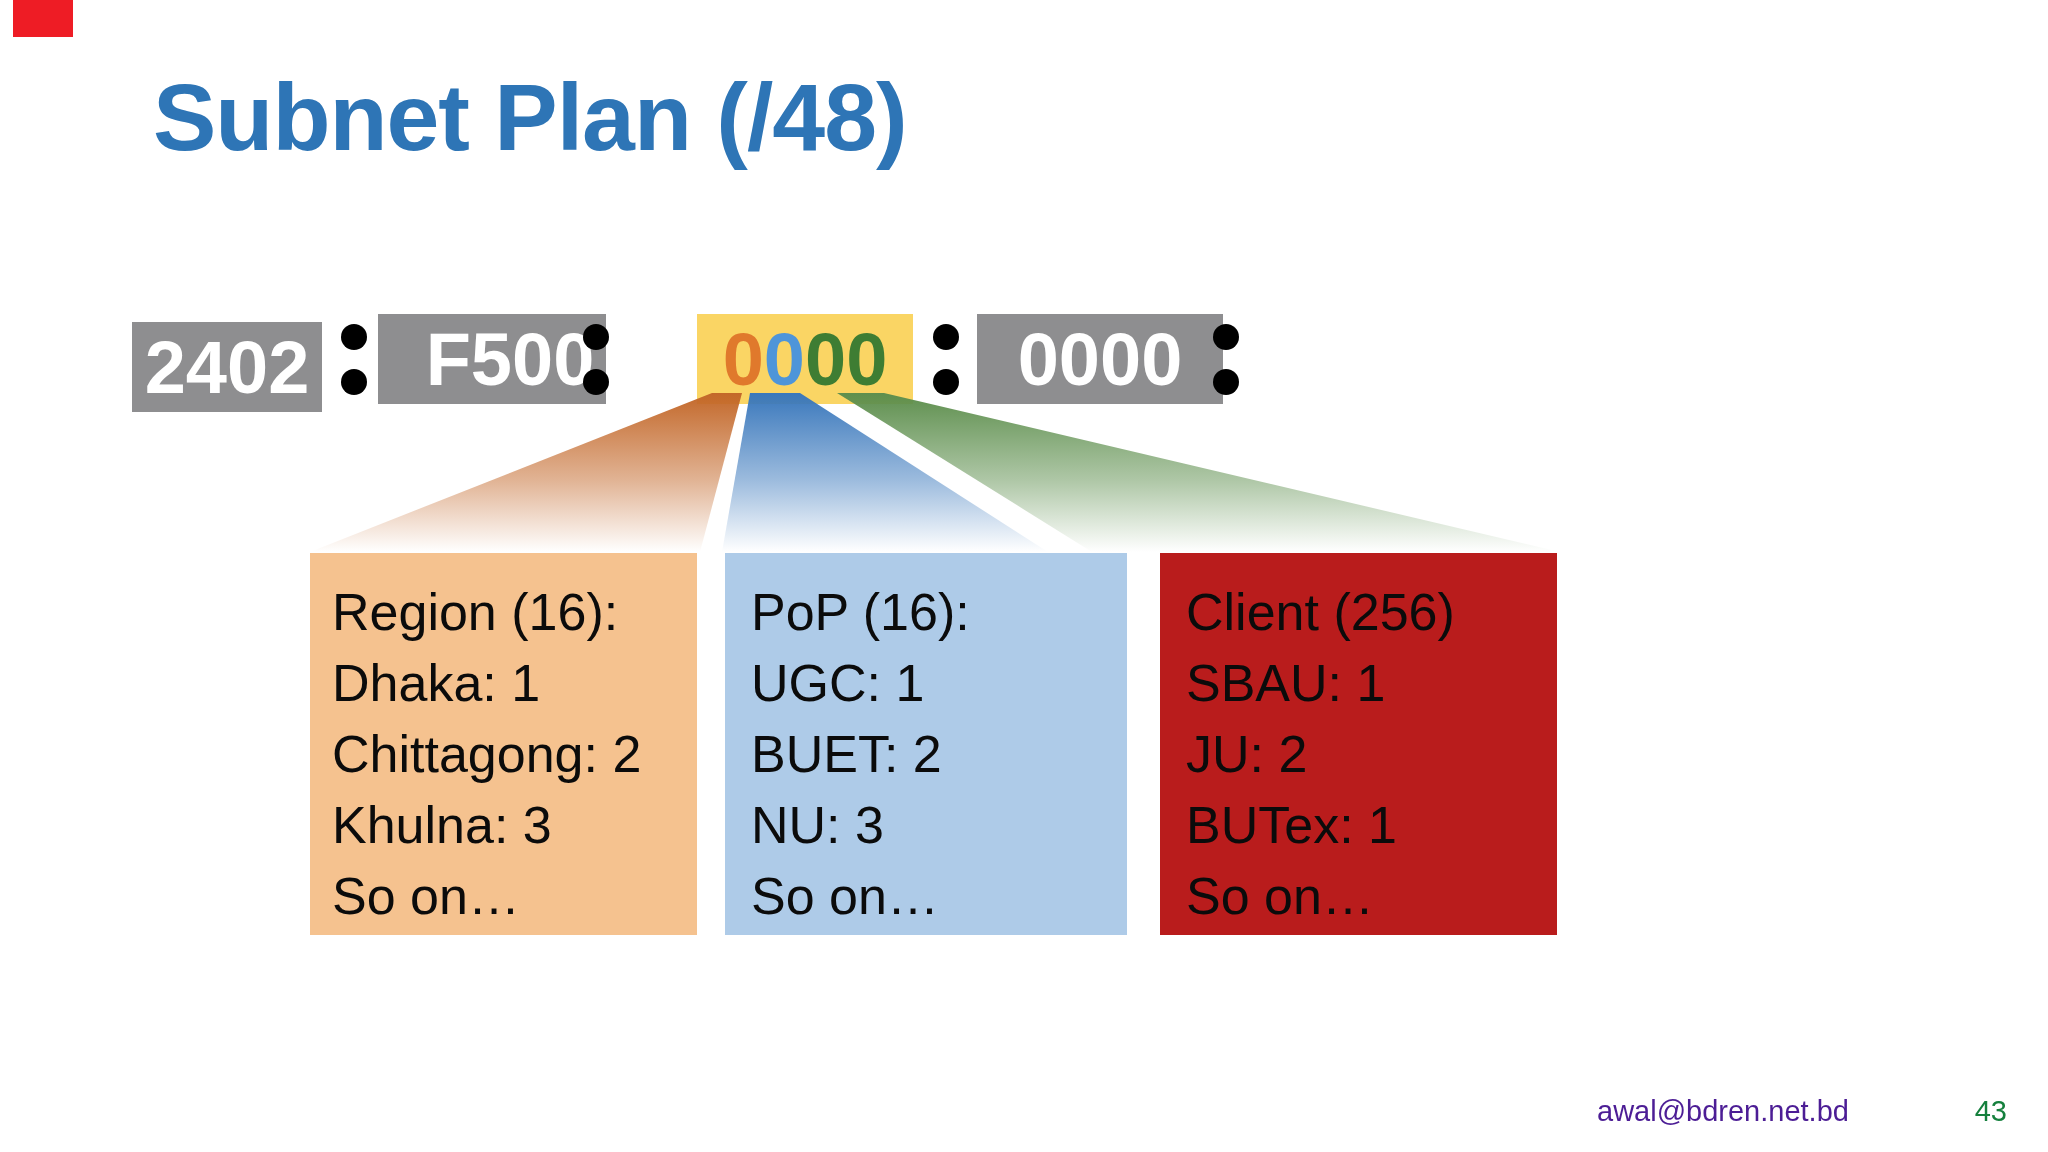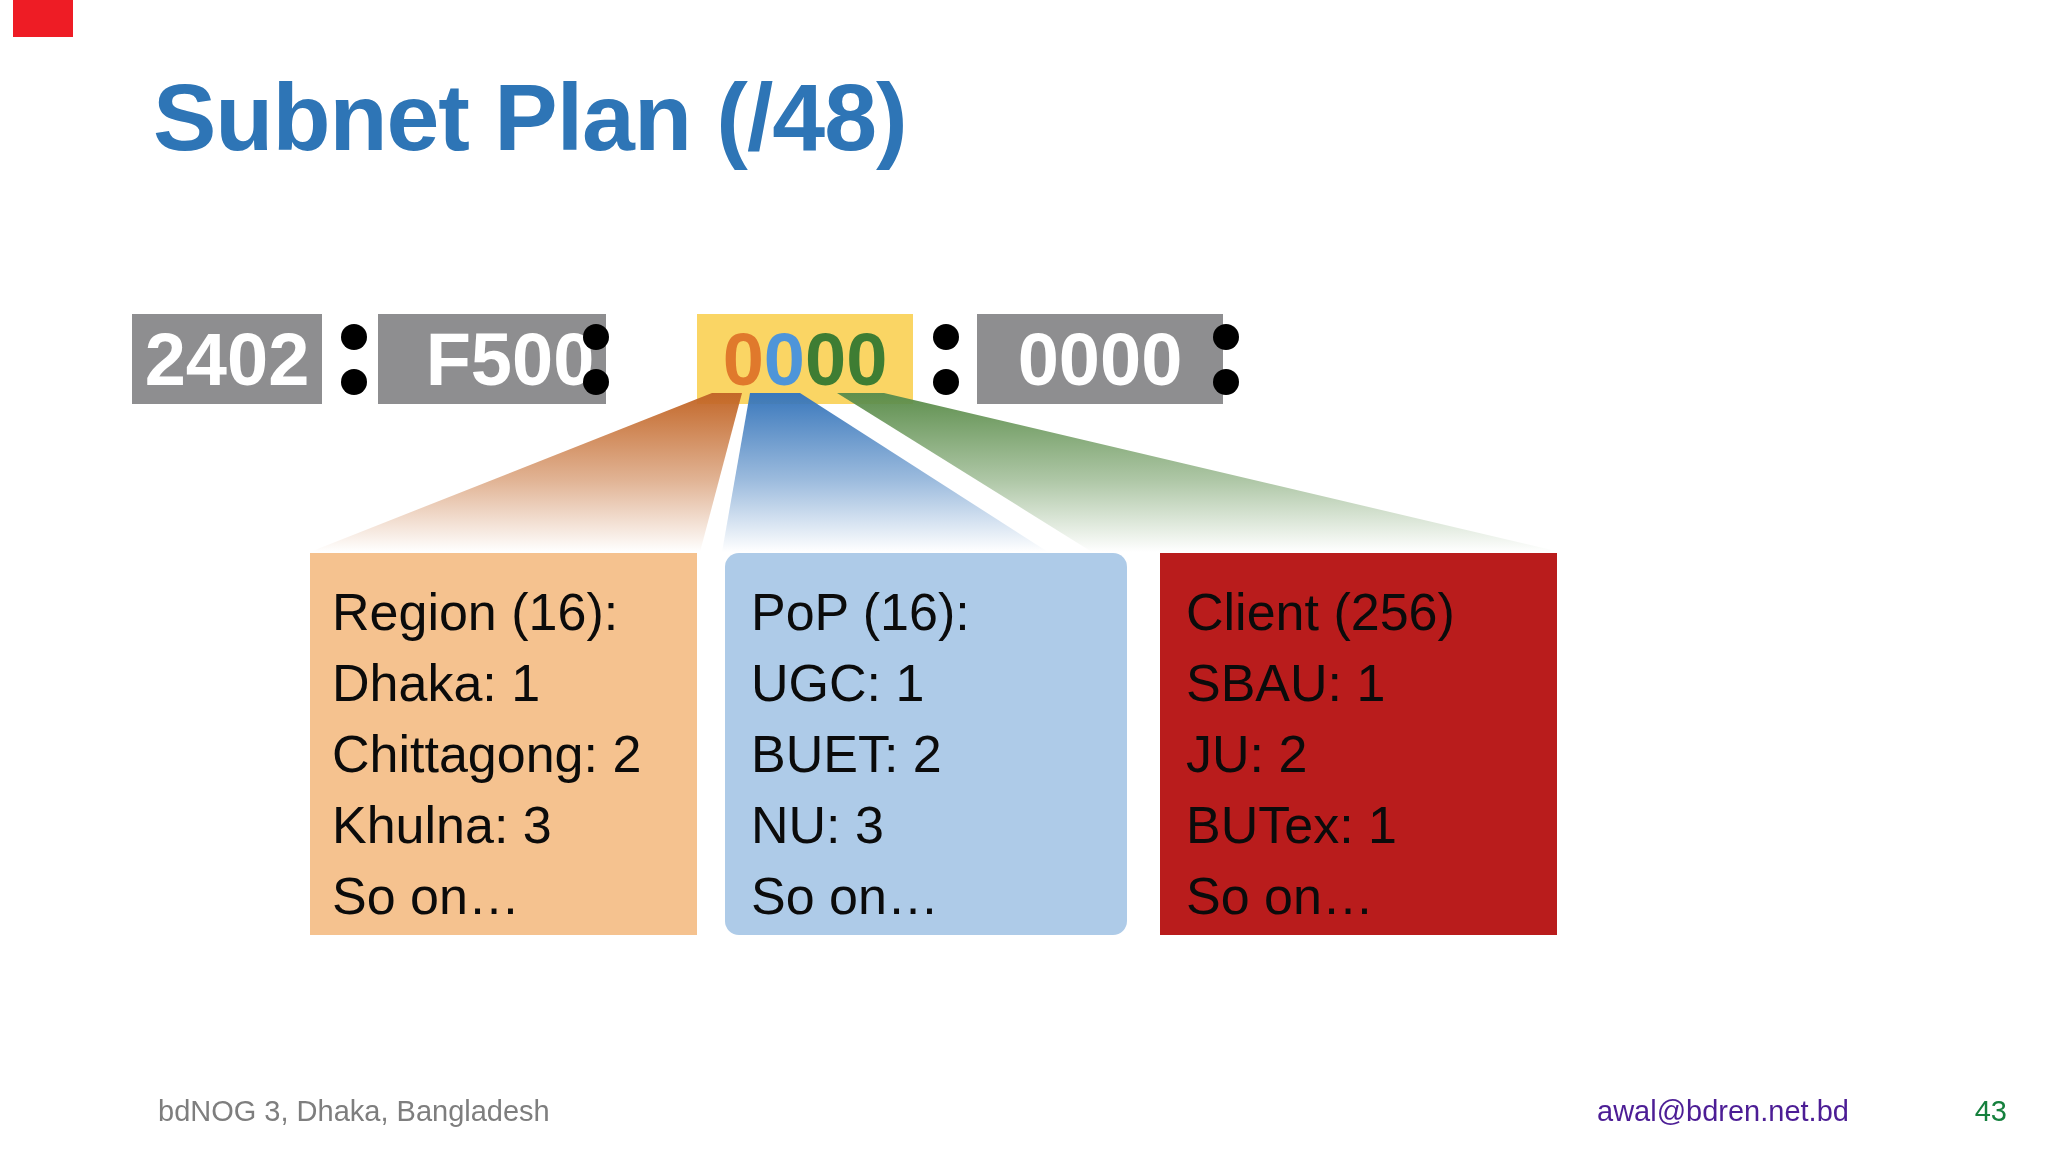--- a/index.html
+++ b/index.html
@@ -11,39 +11,39 @@
   .title{
     position:absolute;left:153px;top:60px;width:1400px;
     font-size:95px;font-weight:bold;letter-spacing:-1px;line-height:115px;
   }
   
   .bar-block{
     position:absolute;top:314px;height:90px;
     display:flex;align-items:center;justify-content:center;
     font-size:74px;font-weight:bold;color:#ffffff;white-space:nowrap;
   }
-  .b1{left:132px;width:190px;}
+  .b1{left:132px;width:190px;margin-top:8px;}
   .b2{left:378px;width:192px;}
   .b3{left:697px;width:216px;}
   .b4{left:977px;width:246px;}
   .b5{left:1258px;width:670px;}
   .colon{position:absolute;width:26px;height:26px;border-radius:50%;}
   .c1a{left:341px;top:324px;} .c1b{left:341px;top:369px;}
   .c2a{left:583px;top:324px;} .c2b{left:583px;top:369px;}
   .c3a{left:933px;top:324px;} .c3b{left:933px;top:369px;}
   .c4a{left:1213px;top:324px;} .c4b{left:1213px;top:369px;}
   .beams{position:absolute;left:0;top:0;width:2048px;height:1152px;}
   
   .callout{
     position:absolute;top:553px;height:382px;box-sizing:border-box;
     padding:24px 10px 0 26px;color:#0b0b0b;
     font-size:52px;line-height:71px;white-space:nowrap;
   }
   .box-region{left:310px;width:387px;padding-left:22px;}
-  .box-pop{left:725px;width:402px;border-radius:14px;}
+  .box-pop{left:725px;width:402px;}
   .box-client{left:1160px;width:397px;}
   .footer{position:absolute;top:1094px;font-size:29px;line-height:34px;}
   .f-left{left:158px;}
   .f-email{left:1597px;}
   .f-page{right:41px;}
 </style>
 </head>
 <body>
 
 <div class="slide">
@@ -118,17 +118,16 @@
   </div>
 
   <div class="callout box-client" style="background: #b91c1c;">
     <div>Client (256)</div>
     <div>SBAU: 1</div>
     <div>JU: 2</div>
     <div>BUTex: 1</div>
     <div>So on…</div>
   </div>
 
-  <div class="footer f-left" style="color: rgb(126, 126, 126);">bdNOG 3, Dhaka, Bangladesh</div>
   <div class="footer f-email" style="color: #4c1d95;">awal@bdren.net.bd</div>
   <div class="footer f-page" style="color: #15803d;">43</div>
 
 </div>
 
 </body></html>

